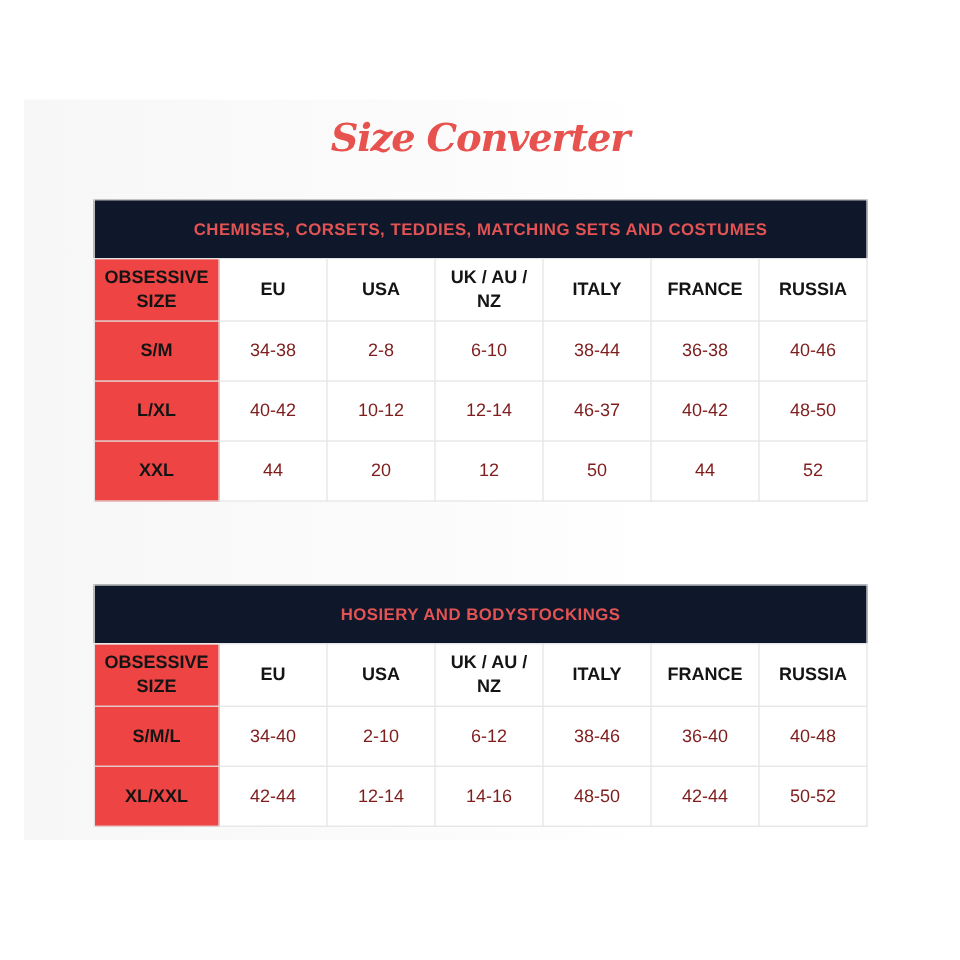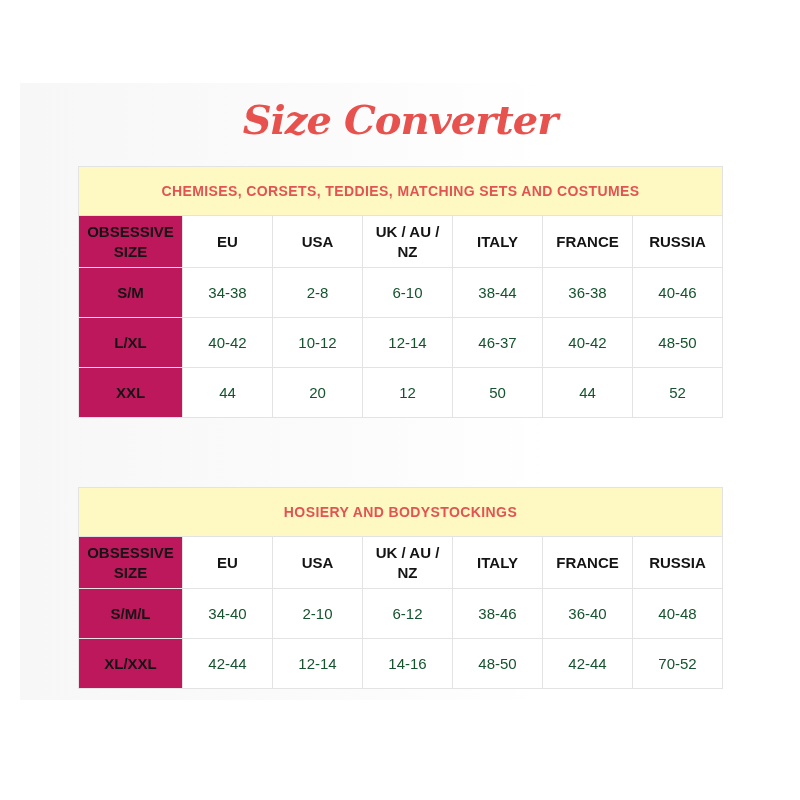--- a/index.html
+++ b/index.html
@@ -17,39 +17,39 @@
     background:linear-gradient(90deg, #f7f7f7 0%, #fbfbfb 40%, #ffffff 68%);
   }
   .page-title {
     position:absolute;
     left:0; top:96px;
     width:800px;
     text-align:center;
     font-family:"DejaVu Serif", serif;
     font-style:italic;
     font-weight:700;
-    font-size:40px;
+    font-size:32px;
     letter-spacing:-1px;
     color:#e8524e;
   }
   .size-table {
     position:absolute;
     left:78px;
     width:645px;
     background:#ffffff;
   }
   .size-table.first  { top:166px; }
   .size-table.second { top:487px; }
   .table-caption {
     height:49px;
     line-height:49px;
     text-align:center;
     border:1px solid #e3e3e3;
     border-bottom:none;
-    background:#fef9c3;
+    background:#0f172a;
     color:#e25353;
     font-weight:700;
     font-size:14px;
     letter-spacing:0.4px;
   }
   table {
     width:100%;
     border-collapse:collapse;
     table-layout:fixed;
     background:#ffffff;
@@ -62,23 +62,23 @@
     font-size:15px;
     padding:0 4px;
   }
   thead tr { height:52px; }
   tbody tr { height:50px;margin-left:20px; }
   th {
     font-weight:700;
     color:#141414;
     line-height:1.3;
   }
-  td { color:#14532d; font-weight:400; }
+  td { color:#7f1d1d; font-weight:400; }
   th.shaded, td.row-label {
-    background:#be185d;
+    background:#ef4444;
   }
   td.row-label {
     font-weight:700;
     color:#141414;
   }
 </style>
 </head>
 <body>
 
 <div class="content-band"></div>
@@ -173,17 +173,17 @@
         <td>36-40</td>
         <td>40-48</td>
       </tr>
       <tr>
         <td class="row-label">XL/XXL</td>
         <td>42-44</td>
         <td>12-14</td>
         <td>14-16</td>
         <td>48-50</td>
         <td>42-44</td>
-        <td>70-52</td>
+        <td>50-52</td>
       </tr>
     </tbody>
   </table>
 </section>
 
 </body></html>

